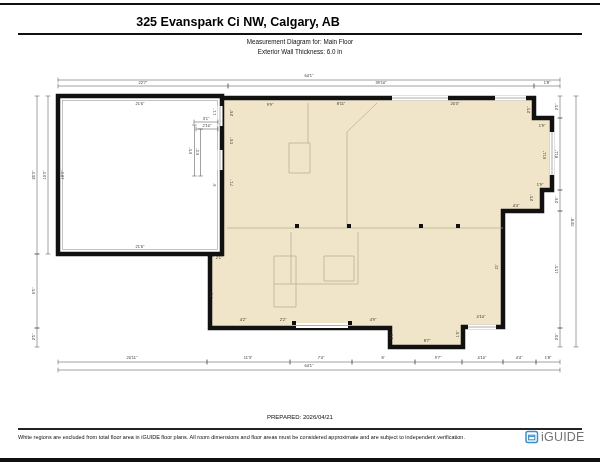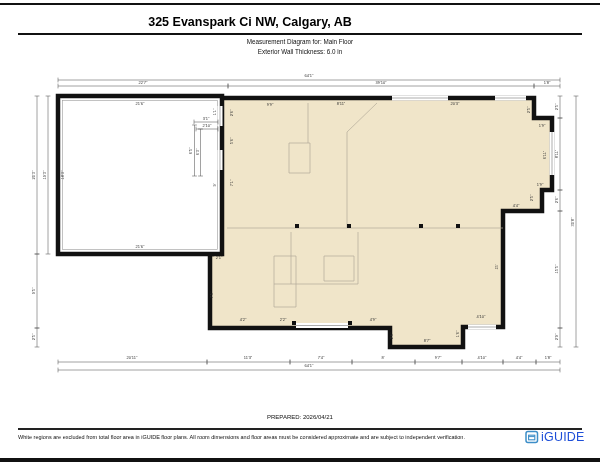--- a/index.html
+++ b/index.html
@@ -1,27 +1,27 @@
 <!DOCTYPE html>
 <html><head>
 <meta charset="utf-8">
 <style>
   html,body{margin:0;padding:0;width:600px;height:462px;background:#fff;overflow:hidden;
     font-family:"Liberation Sans", sans-serif;}
   .abs{position:absolute;}
   #topbar{left:0;top:3px;width:600px;height:2px;background:#111;}
-  #title{left:12px;top:15px;width:476px;text-align:center;font-size:12.5px;font-weight:bold;color:#000;}
+  #title{left:0;top:15px;width:476px;text-align:center;font-size:12.5px;font-weight:bold;color:#000;}
   #title-rule{left:18px;top:33px;width:564px;height:1.5px;background:#111;}
   #sub1{left:0;top:38px;width:600px;text-align:center;font-size:6.3px;color:#111;}
   #sub2{left:0;top:48px;width:600px;text-align:center;font-size:6.3px;color:#111;}
   #prepared{left:0;top:414px;width:600px;text-align:center;font-size:6px;color:#111;}
   #footer-rule{left:18px;top:428px;width:564px;height:1.8px;background:#222;}
   #disclaimer{left:18px;top:434px;width:480px;font-size:5.5px;color:#111;}
   #logo{left:525px;top:428px;width:70px;height:17px;display:flex;align-items:center;}
-  #logo-text{font-size:12.5px;color:#1d4ed8;letter-spacing:0.2px;margin-left:2px;}
+  #logo-text{font-size:12.5px;color:#737373;letter-spacing:0.2px;margin-left:2px;}
   #bottombar{left:0;top:458px;width:600px;height:4px;background:#111;}
   #planwrap{left:0;top:0;width:600px;height:462px;}
 </style>
 </head>
 <body>
 
 <div id="planwrap" class="abs">
   <svg id="plan" width="600" height="462" viewBox="0 0 600 462">
       <polygon points="212,98 534,98 534,118 552,118 552,190 542,190 542,211 503,211 503,327 463,327 463,347 390,347 390,328 210,328 210,254 212,254" fill="#f0e5c9" stroke="#111111" stroke-width="4.5" stroke-linejoin="miter"></polygon>
       <line x1="227" y1="228" x2="503" y2="228" stroke="#b3ab9a" stroke-width="0.7"></line>

